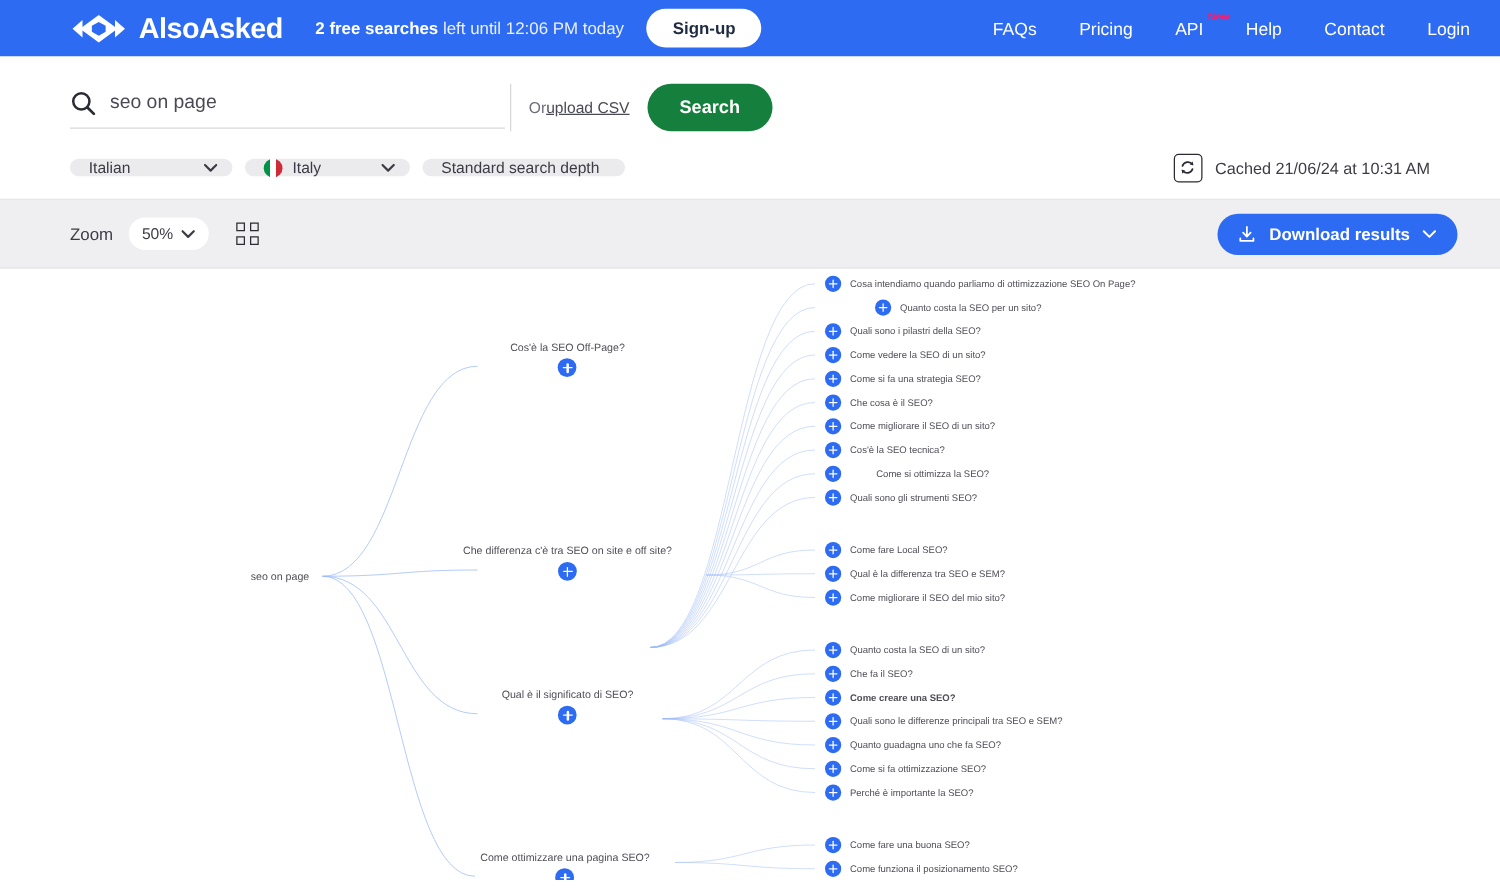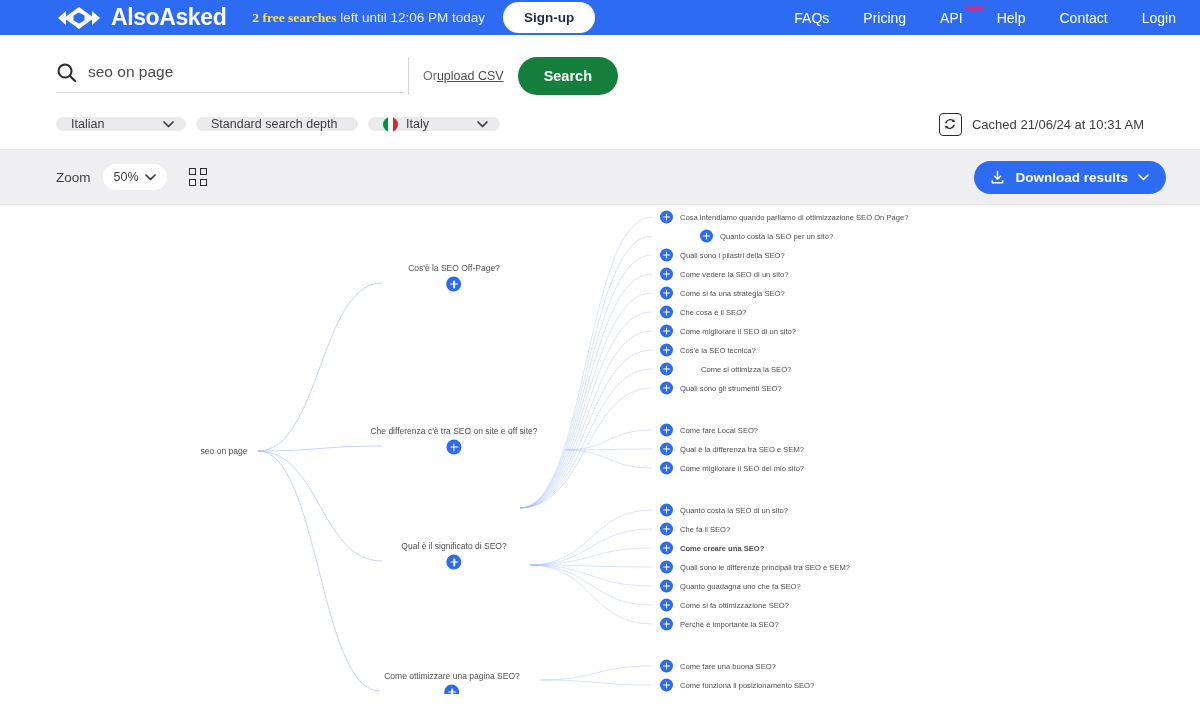--- a/index.html
+++ b/index.html
@@ -6,21 +6,21 @@
   * { box-sizing: border-box; margin: 0; padding: 0; }
   html, body {
     width: 1200px; height: 713px;
     font-family: "Liberation Sans", sans-serif;
     background: #ffffff;
     overflow: hidden;
   }
 
   
   .header {
-    height: 35px;
+    height: 45px;
     background: #2c6bf2;
     display: flex;
     align-items: center;
     padding: 0 24px 0 56px;
     position: relative;
     justify-content: center;
   }
   .brand { display: flex; align-items: center; gap: 9px; }
   .logo-mark { width: 46px; height: 24px; display: block; }
   .brand-name {
@@ -28,21 +28,21 @@
     font-size: 23px;
     font-weight: 700;
     letter-spacing: -0.4px;
   }
   .quota {
     margin-left: 26px;
     color: #eaf0ff;
     font-size: 13.5px;
     white-space: nowrap;
   }
-  .quota b { color: #fde047; font-weight: 700; font-family: Liberation Serif, serif; }
+  .quota b { color: #ffffff; font-weight: 700; }
   .signup-btn {
     margin-left: 18px;
     background: #ffffff;
     color: #1e2b40;
     font-size: 13.5px;
     font-weight: 700;
     border: none;
     border-radius: 20px;
     padding: 8px 21px;
     cursor: pointer;
@@ -331,31 +331,31 @@
     <button class="search-btn">Search</button>
   </div>
 
   <div class="filter-row">
     <button class="pill pill-lang">
       <span>Italian</span>
       <svg class="caret" width="11" height="7" viewBox="0 0 11 7">
           <path d="M1 1 L5.5 5.5 L10 1" fill="none" stroke="#3c3c46" stroke-width="1.7" stroke-linecap="round" stroke-linejoin="round"></path>
         </svg>
     </button>
-    <button class="pill pill-depth">
-      <span>Standard search depth</span>
-      <svg class="caret" width="11" height="7" viewBox="0 0 11 7">
-          <path d="M1 1 L5.5 5.5 L10 1" fill="none" stroke="#3c3c46" stroke-width="1.7" stroke-linecap="round" stroke-linejoin="round"></path>
-        </svg>
-    </button>
     <button class="pill pill-country">
       <span class="left">
         <span class="flag-it"></span>
         <span>Italy</span>
       </span>
+      <svg class="caret" width="11" height="7" viewBox="0 0 11 7">
+          <path d="M1 1 L5.5 5.5 L10 1" fill="none" stroke="#3c3c46" stroke-width="1.7" stroke-linecap="round" stroke-linejoin="round"></path>
+        </svg>
+    </button>
+    <button class="pill pill-depth">
+      <span>Standard search depth</span>
       <svg class="caret" width="11" height="7" viewBox="0 0 11 7">
           <path d="M1 1 L5.5 5.5 L10 1" fill="none" stroke="#3c3c46" stroke-width="1.7" stroke-linecap="round" stroke-linejoin="round"></path>
         </svg>
     </button>
 
     <div class="cached">
       <div class="refresh-box">
         <svg width="14" height="14" viewBox="0 0 16 16">
           <path d="M12.6 5.2 A5.2 5.2 0 0 0 3.4 6.6" fill="none" stroke="#2b2b33" stroke-width="1.6" stroke-linecap="round"></path>
           <path d="M3.4 10.8 A5.2 5.2 0 0 0 12.6 9.4" fill="none" stroke="#2b2b33" stroke-width="1.6" stroke-linecap="round"></path>

